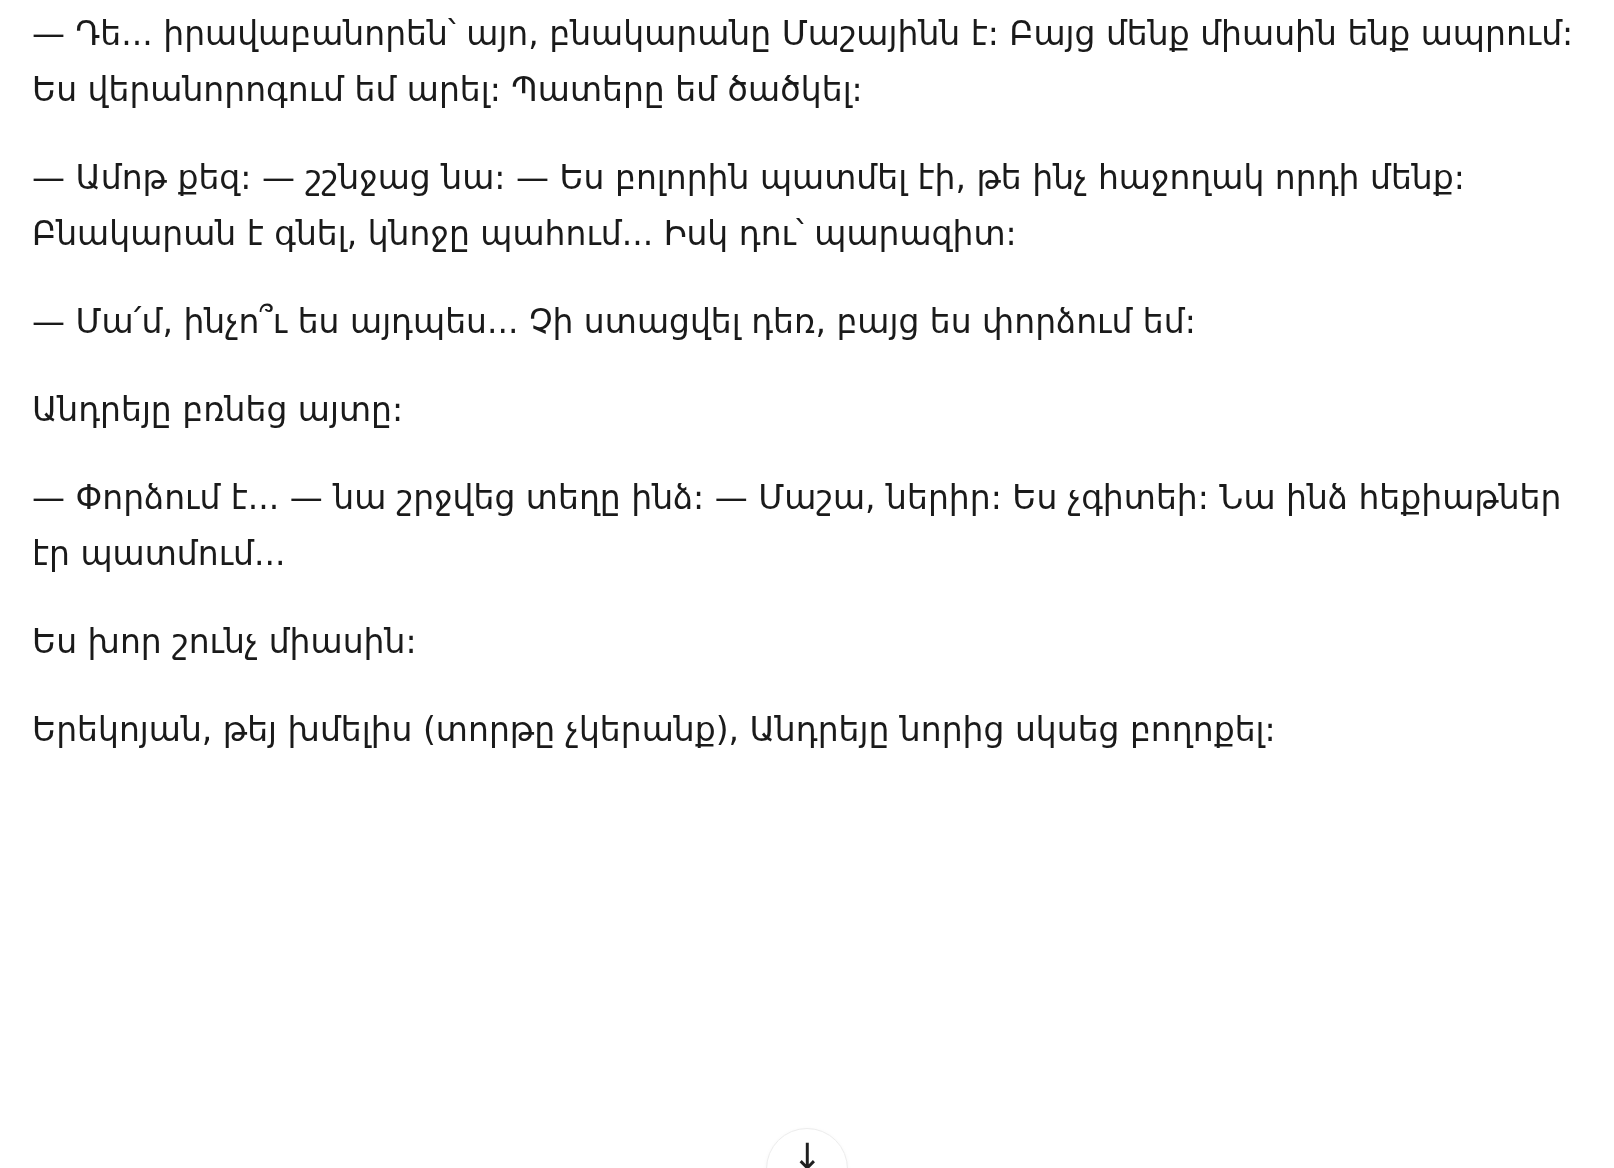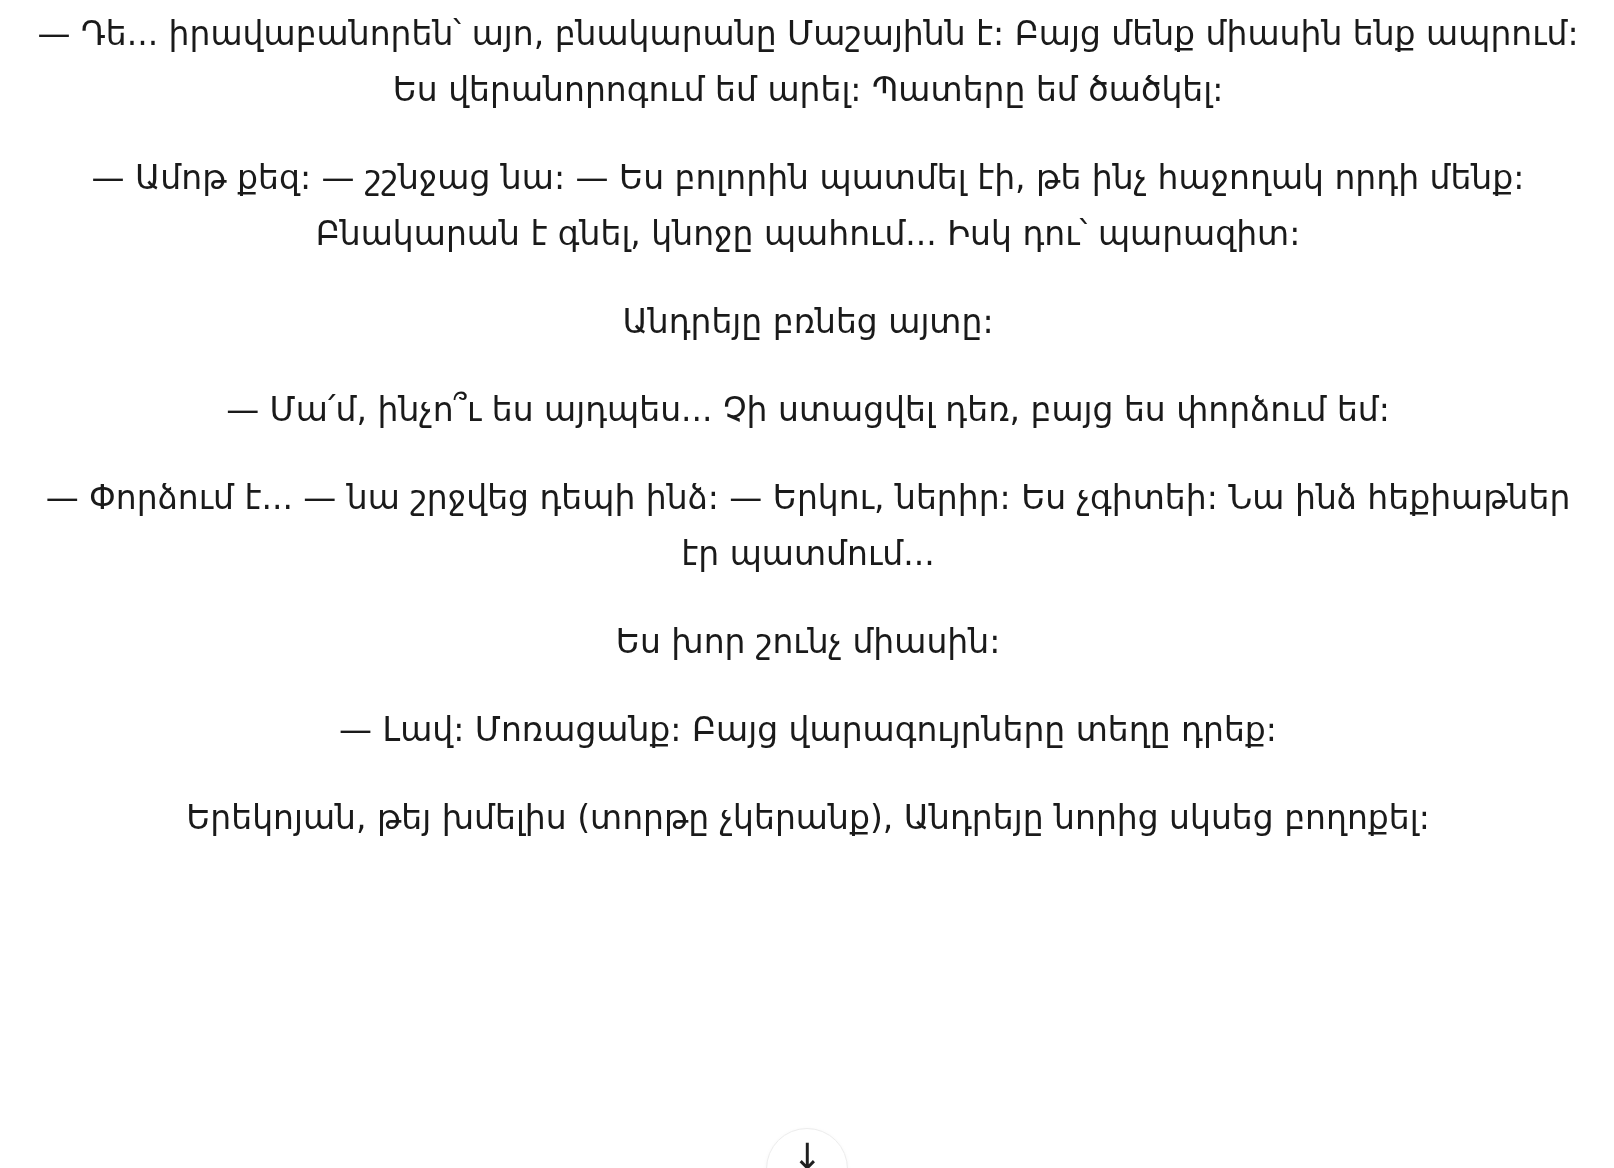--- a/index.html
+++ b/index.html
@@ -15,21 +15,20 @@
     width: 1614px;
     padding: 6px 30px 0 32px;
     font-family: "DejaVu Sans", sans-serif;
     font-size: 33px;
     line-height: 56px;
     color: #1a1a1a;
     font-weight: 400;
   }
   .story p {
     margin: 0 0 32px 0;
-    text-align: center;
   }
   .scroll-btn {
     position: fixed;
     left: 50%;
     top: 1128px;
     transform: translateX(-50%);
     width: 82px;
     height: 82px;
     border-radius: 50%;
     background: #ffffff;
@@ -48,23 +47,22 @@
     margin-top: 10px;
     color: #1f1f1f;
   }
 </style>
 </head>
 <body>
 
 <main class="story">
   <p>— Դե... իրավաբանորեն՝ այո, բնակարանը Մաշայինն է: Բայց մենք միասին ենք ապրում: Ես վերանորոգում եմ արել: Պատերը եմ ծածկել:</p>
   <p>— Ամոթ քեզ: — շշնջաց նա: — Ես բոլորին պատմել էի, թե ինչ հաջողակ որդի մենք: Բնակարան է գնել, կնոջը պահում... Իսկ դու՝ պարազիտ:</p>
+  <p>— Մա՛մ, ինչո՞ւ ես այդպես... Չի ստացվել դեռ, բայց ես փորձում եմ:</p>
   <p>Անդրեյը բռնեց այտը:</p>
-  <p>— Մա՛մ, ինչո՞ւ ես այդպես... Չի ստացվել դեռ, բայց ես փորձում եմ:</p>
-  <p>— Փորձում է... — նա շրջվեց դեպի ինձ: — Երկու, ներիր: Ես չգիտեի: Նա ինձ հեքիաթներ էր պատմում...</p>
+  <p>— Փորձում է... — նա շրջվեց տեղը ինձ: — Մաշա, ներիր: Ես չգիտեի: Նա ինձ հեքիաթներ էր պատմում...</p>
   <p>Ես խոր շունչ միասին:</p>
-  <p>— Լավ: Մոռացանք: Բայց վարագույրները տեղը դրեք:</p>
   <p>Երեկոյան, թեյ խմելիս (տորթը չկերանք), Անդրեյը նորից սկսեց բողոքել:</p>
 </main>
 
 <button class="scroll-btn">
   <span class="arrow">↓</span>
 </button>
 
 </body></html>

